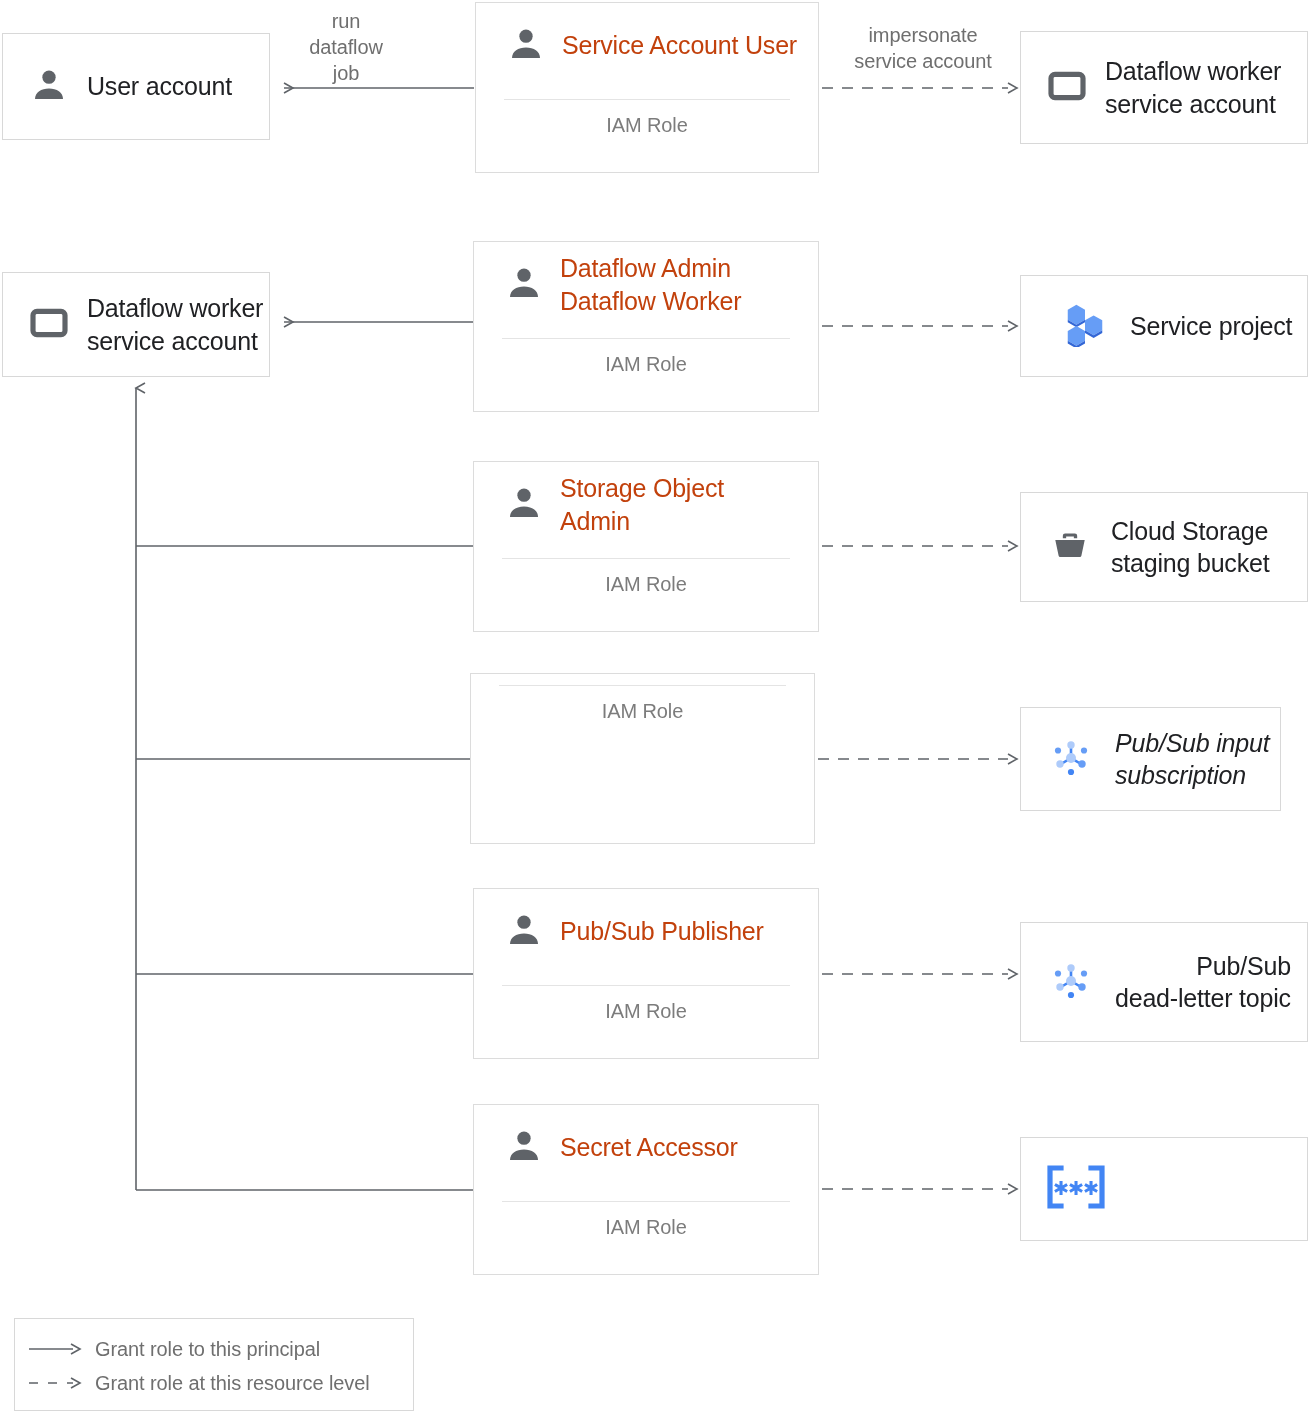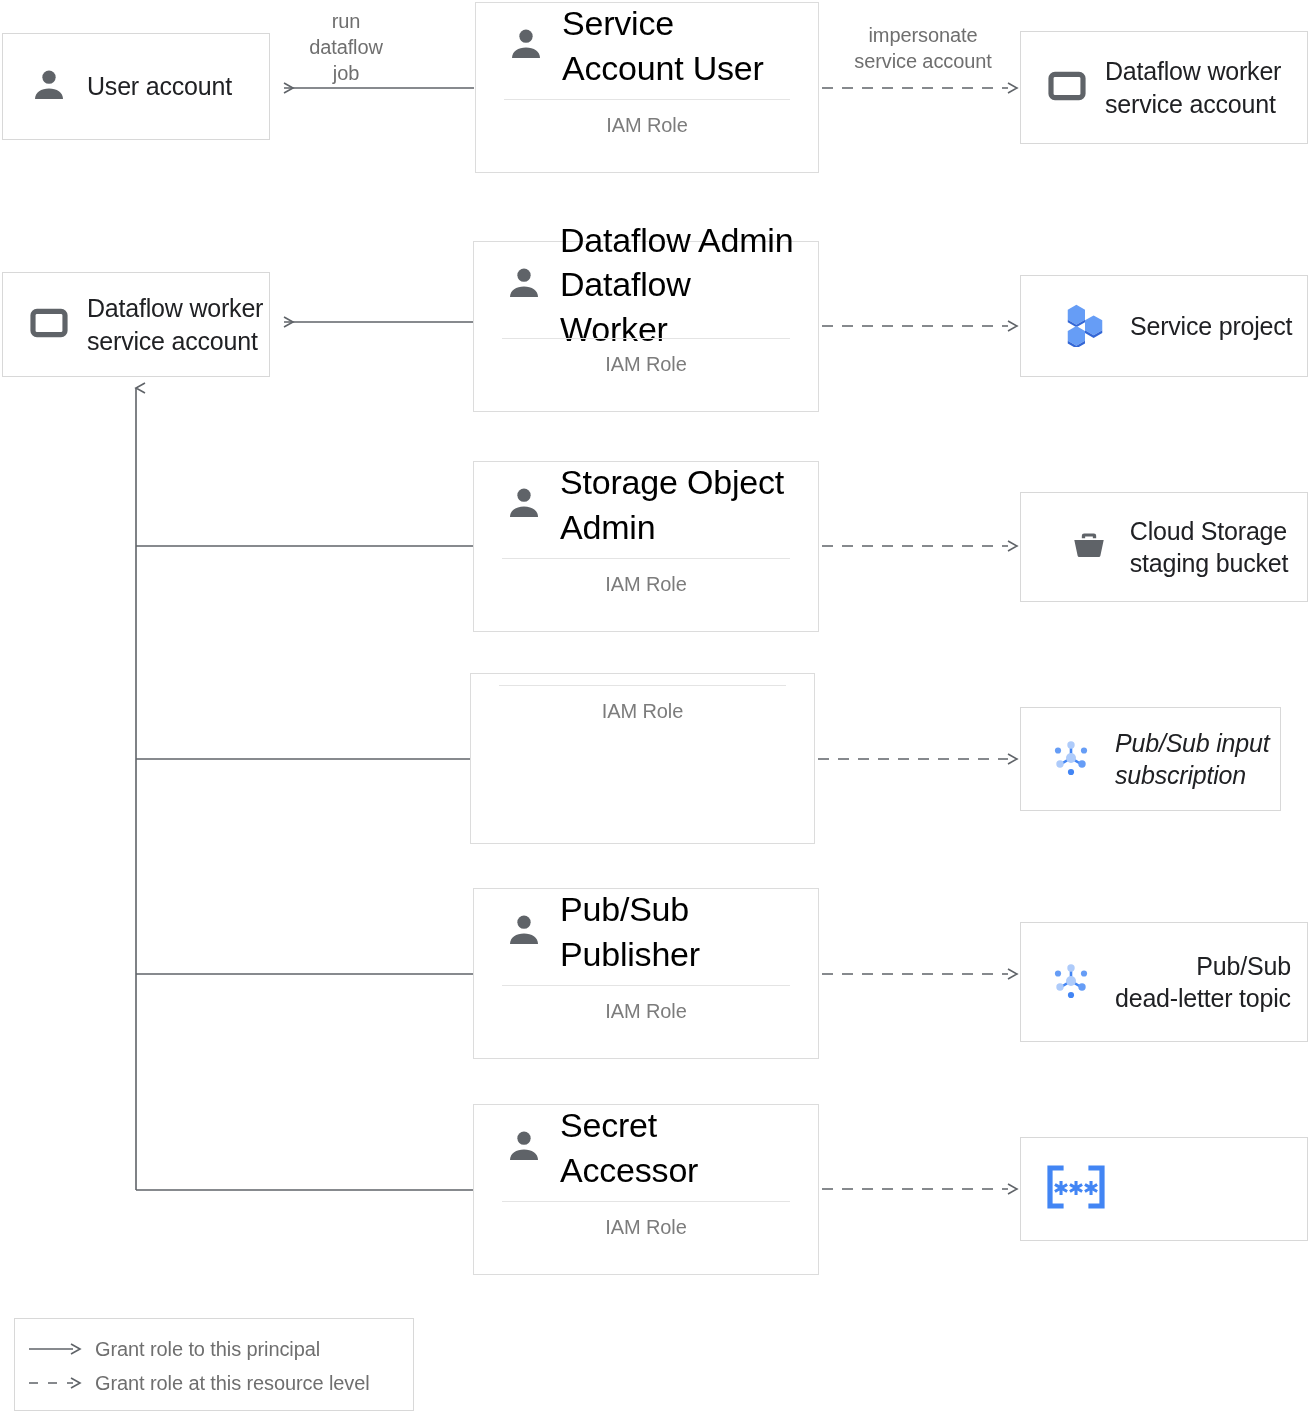--- a/index.html
+++ b/index.html
@@ -54,23 +54,23 @@
   }
   .card-top {
     display: flex;
     align-items: center;
     gap: 16px;
     padding: 0 20px 0 30px;
     flex: 1 1 auto;
     min-height: 0;
   }
   .card-title {
-    font-size: 34px;
+    font-size: 25px;
     line-height: 1.30;
-    color: #000000;
+    color: #c2410c;
     white-space: pre-line;
     letter-spacing: -0.2px;
   }
   .card-foot {
     flex: 0 0 auto;
     padding: 11px 28px;
   }
   .card-divider {
     height: 1px;
     background: #e4e4e4;
@@ -334,21 +334,21 @@
           <polygon points="24,30.6 33,35.8 42,30.6 42,33.3 33,38.5 24,33.3" fill="#3367d6"></polygon>
 
           <polygon points="15,26 24,31.2 24,41.6 15,46.8 6,41.6 6,31.2" fill="#669df6"></polygon>
           <polygon points="6,41.6 15,46.8 24,41.6 24,44.3 15,49.5 6,44.3" fill="#3367d6"></polygon>
         </svg>
       </span>
       <span class="box-label">Service project</span>
     </div>
   </div>
 
-  <div class="box" style="left:1020px; top:492px; width:288px; height:110px;justify-content:center;">
+  <div class="box" style="left:1020px; top:492px; width:288px; height:110px;">
     <div class="box-inner" style="gap:20px; padding-left:28px;">
       <span class="icon">
         <svg width="42" height="42" viewBox="0 0 24 24" aria-hidden="true">
           <path d="M9.2 5.4h5.6a1.3 1.3 0 0 1 1.3 1.3v1.5h-1.9V7.1H9.8v1.1H7.9V6.7A1.3 1.3 0 0 1 9.2 5.4z" fill="#5f6368"></path>
           <path d="M3.6 9.2h16.8l-1.9 9.0a0.9 0.9 0 0 1-0.9 0.7H6.4a0.9 0.9 0 0 1-0.9-0.7z" fill="#5f6368"></path>
         </svg>
       </span>
       <span class="box-label">Cloud Storage
 staging bucket</span>
     </div>

